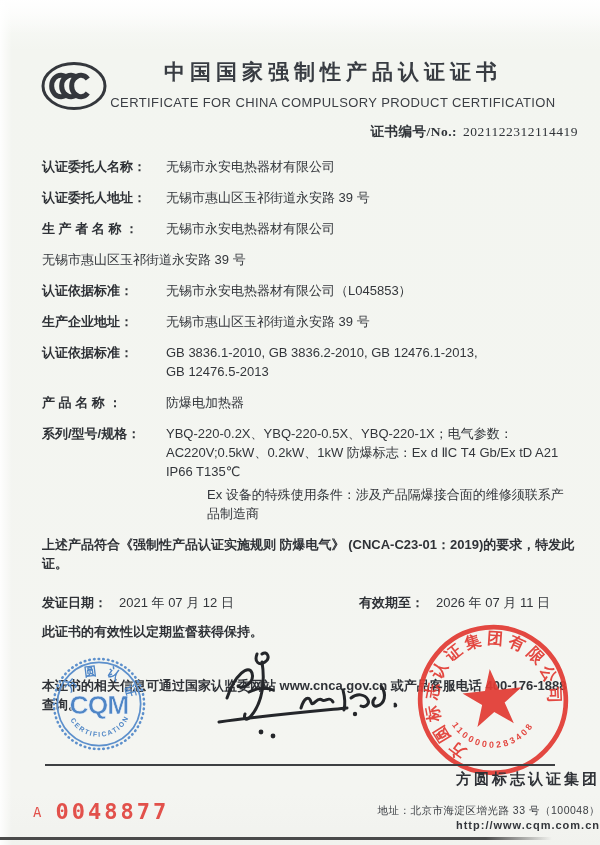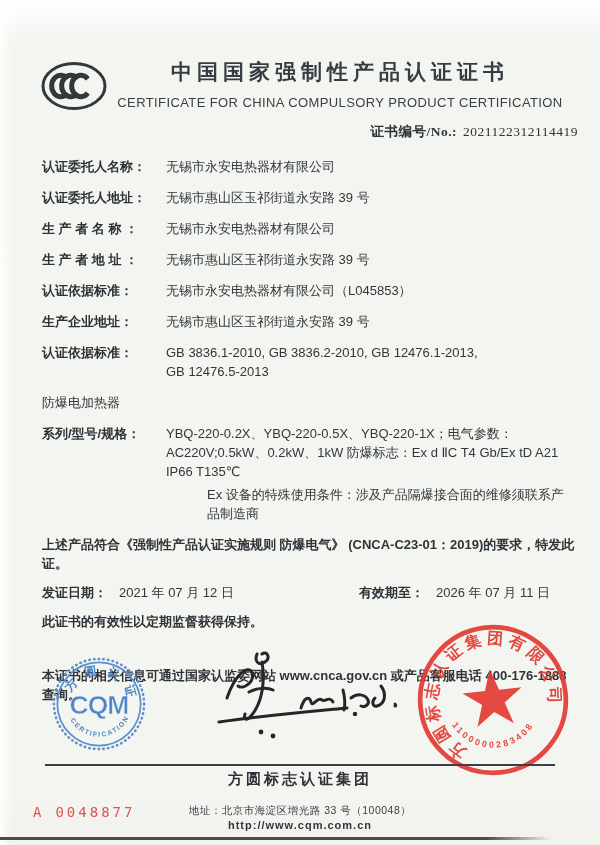--- a/index.html
+++ b/index.html
@@ -15,53 +15,53 @@
   }
   .scan-top{position:absolute;left:0;top:0;width:100%;height:34px;
     background:linear-gradient(180deg,rgba(255,255,255,.95),rgba(255,255,255,0));}
   .scan-left{position:absolute;left:0;top:0;width:12px;height:100%;
     background:linear-gradient(90deg,rgba(255,255,255,.9),rgba(255,255,255,0));}
   .bottom-edge{position:absolute;left:0;top:837px;width:552px;height:3px;
     background:linear-gradient(90deg,#4a4a4a 0%,#4a4a4a 88%,rgba(74,74,74,0));}
 
   
   .ccc-logo{position:absolute;left:40px;top:60px;width:68px;height:52px;}
-  .title-block{position:absolute;left:105px;top:58px;width:470px;text-align:center;}
+  .title-block{position:absolute;left:98px;top:58px;width:470px;text-align:center;}
   .cert-title{font-size:21px;font-weight:600;color:#383c42;letter-spacing:5px;white-space:nowrap;}
   .cert-subtitle{margin-top:9px;font-size:13px;font-weight:500;color:#3b3e44;letter-spacing:.4px;white-space:nowrap;}
   .cert-no{position:absolute;right:22px;top:123px;font-family:"Liberation Serif",serif;
     font-size:13.5px;color:#2f3338;letter-spacing:.5px;}
   .cert-no .no-label{font-weight:600;margin-right:6px;}
 
   
   .fields{position:absolute;left:42px;top:157px;right:24px;font-size:13px;color:#33363b;}
   .frow{display:flex;align-items:flex-start;margin-bottom:12px;line-height:19px;}
   .flabel{flex:0 0 124px;font-weight:700;color:#2e3136;white-space:nowrap;}
   .fvalue{flex:1;white-space:pre-line;}
   .fnote{margin:-8px 0 12px 165px;line-height:19px;}
-  .statement{margin:2px 0 10px 0;line-height:19px;font-weight:600;color:#2f3237;}
+  .statement{margin:2px 0 20px 0;line-height:19px;font-weight:600;color:#2f3237;}
   .dates-row{display:flex;justify-content:space-between;padding-right:26px;margin-bottom:10px;line-height:19px;}
   .dlabel{font-weight:700;color:#2e3136;margin-right:12px;}
   .dvalue{font-weight:400;}
   .validity{margin-bottom:35px;line-height:19px;font-weight:600;color:#2f3237;}
   .query{line-height:19px;font-weight:600;color:#2f3237;}
 
   
   .cqm-logo{position:absolute;left:50px;top:655px;width:98px;height:98px;}
   .signature{position:absolute;left:205px;top:640px;width:220px;height:125px;}
   .seal{position:absolute;left:415px;top:622px;width:156px;height:156px;transform:rotate(-6deg);opacity:.93;}
   .footer-rule{position:absolute;left:45px;top:764px;width:510px;height:2px;background:#3d3f42;}
-  .footer{position:absolute;left:0;top:770px;width:600px;text-align:center;color:#2f3237;}
+  .footer{position:absolute;left:0;top:770px;width:600px;text-align:right;color:#2f3237;}
   .footer-org{font-size:15px;font-weight:700;letter-spacing:3px;}
   .footer-addr{margin-top:15px;font-size:10.5px;letter-spacing:.5px;color:#3a3d42;}
   .footer-url{margin-top:1px;font-size:11px;font-weight:700;letter-spacing:1px;color:#33363b;}
   .serial{position:absolute;left:33px;top:800px;color:#e2514b;
     font-family:"DejaVu Sans Mono",monospace;display:flex;align-items:flex-end;}
   .serial-prefix{font-size:14px;margin-right:14px;line-height:24px;}
-  .serial-number{font-size:14px;letter-spacing:3px;line-height:24px;}
+  .serial-number{font-size:22px;letter-spacing:3px;line-height:24px;font-weight:bold;}
 </style>
 </head>
 <body>
 
 <div class="paper">
   <div class="scan-top"></div>
   <div class="scan-left"></div>
 
   <div class="ccc-logo">
     <svg viewBox="0 0 68 52" width="68" height="52">
@@ -89,37 +89,37 @@
     </div>
     <div class="frow">
       <div class="flabel">认证委托人地址：</div>
       <div class="fvalue">无锡市惠山区玉祁街道永安路 39 号</div>
     </div>
     <div class="frow">
       <div class="flabel">生 产 者 名 称 ：</div>
       <div class="fvalue">无锡市永安电热器材有限公司</div>
     </div>
     <div class="frow">
-      <div class="flabel">生 产 者 地 址 ：</div>
       <div class="fvalue">无锡市惠山区玉祁街道永安路 39 号</div>
     </div>
     <div class="frow">
       <div class="flabel">认证依据标准：</div>
       <div class="fvalue">无锡市永安电热器材有限公司（L045853）</div>
     </div>
     <div class="frow">
       <div class="flabel">生产企业地址：</div>
       <div class="fvalue">无锡市惠山区玉祁街道永安路 39 号</div>
     </div>
     <div class="frow">
       <div class="flabel">认证依据标准：</div>
       <div class="fvalue">GB 3836.1-2010, GB 3836.2-2010, GB 12476.1-2013,
 GB 12476.5-2013</div>
     </div>
     <div class="frow">
+      <div class="flabel">产 品 名 称 ：</div>
       <div class="fvalue">防爆电加热器</div>
     </div>
     <div class="frow">
       <div class="flabel">系列/型号/规格：</div>
       <div class="fvalue">YBQ-220-0.2X、YBQ-220-0.5X、YBQ-220-1X；电气参数：AC220V;0.5kW、0.2kW、1kW 防爆标志：Ex d ⅡC T4 Gb/Ex tD A21 IP66 T135℃</div>
     </div>
     <div class="fnote">Ex 设备的特殊使用条件：涉及产品隔爆接合面的维修须联系产品制造商</div>
 
     <div class="statement">上述产品符合《强制性产品认证实施规则 防爆电气》 (CNCA-C23-01：2019)的要求，特发此证。</div>
 

